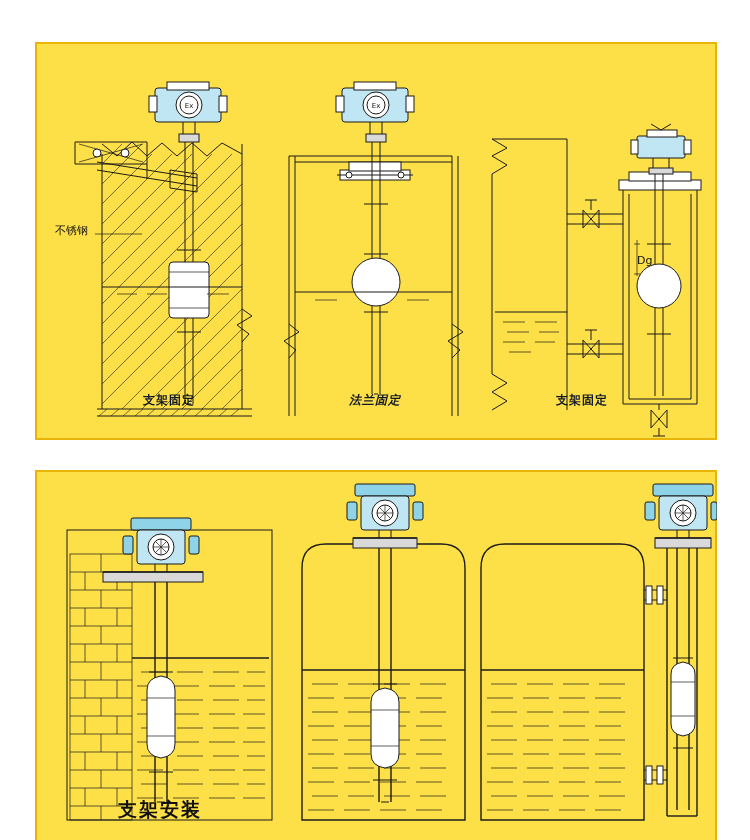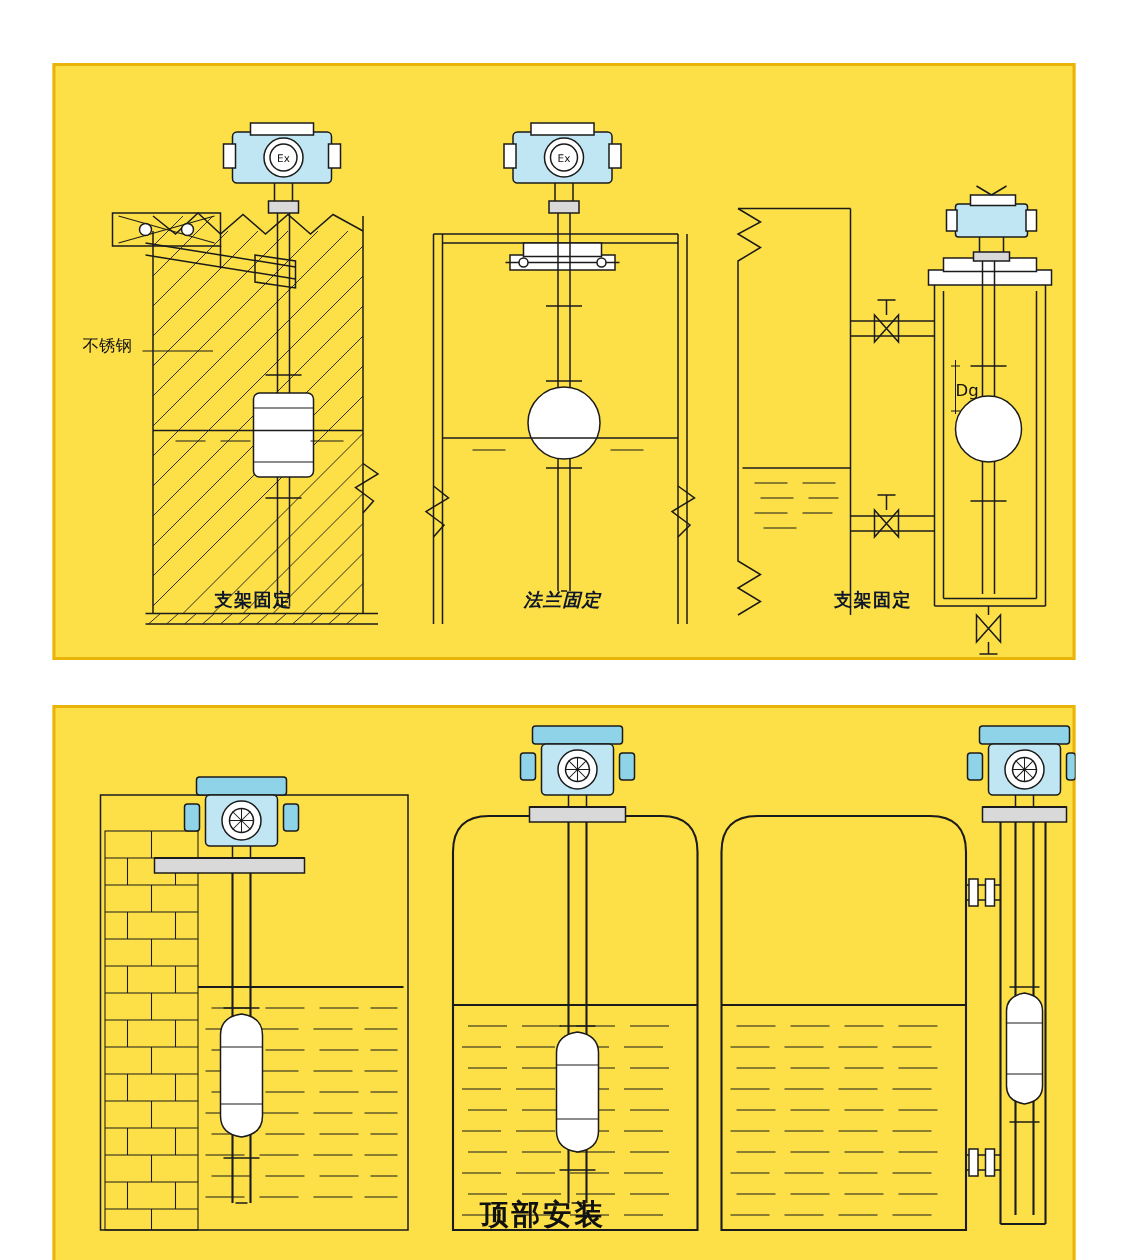--- a/index.html
+++ b/index.html
@@ -501,15 +501,15 @@
         <path class="ln-b" d="M640 76 L640 338"></path>
         <path class="ln-b" d="M652 76 L652 338"></path>
 
         <path class="fillw" d="M634 202 Q634 192 646 190 Q658 192 658 202 L658 252 Q658 262 646 264 Q634 262 634 252 Z"></path>
         <path class="ln-t" d="M634 210 L658 210 M634 244 L658 244"></path>
         <path class="ln" d="M636 186 L656 186 M636 276 L656 276"></path>
       </g>
     </svg>
   </div>
 
-  <div class="cap cap-bot" style="left:262px;top:797px;width:200px;">顶部安装</div>
+  <div class="cap cap-bot" style="left:60px;top:797px;width:200px;">支架安装</div>
 
 </div>
 
 </body></html>

